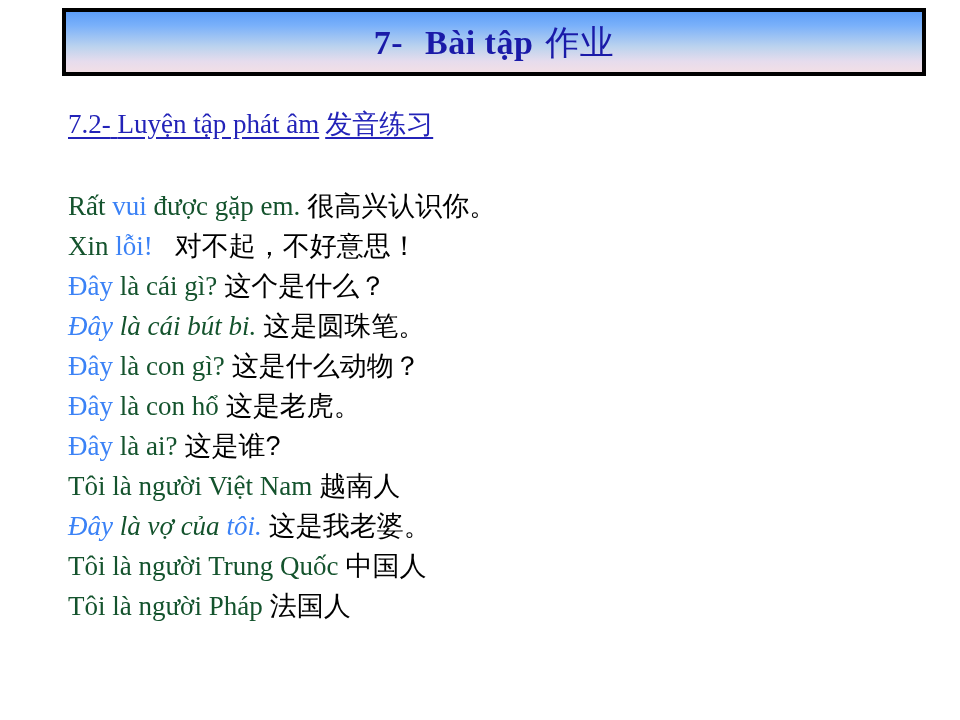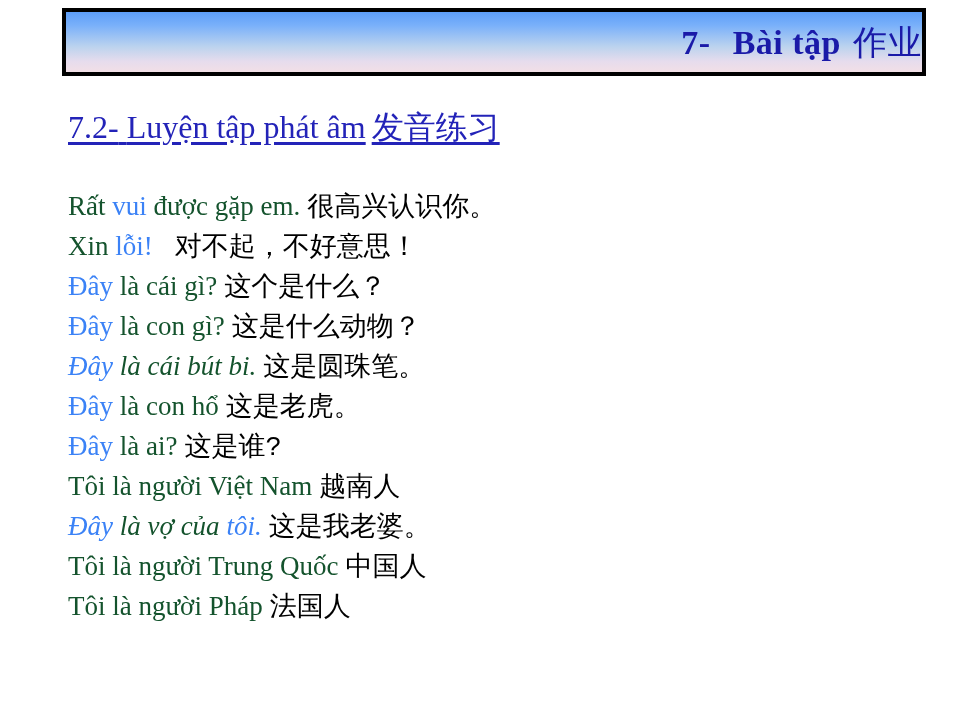--- a/index.html
+++ b/index.html
@@ -20,21 +20,21 @@
     position: absolute;
     left: 62px;
     top: 8px;
     width: 864px;
     height: 68px;
     border: 4px solid #000000;
     box-sizing: border-box;
     background: linear-gradient(to bottom, #5d9ef8 0%, #79b0fa 22%, #bcd3ee 58%, #e6dced 82%, #f2dfe6 100%);
     display: flex;
     align-items: center;
-    justify-content: flex-end;
+    justify-content: center;
   }
   #title-banner .title-text {
     font-size: 34px;
     font-weight: bold;
     color: #1a1aa8;
     letter-spacing: 0.5px;
     white-space: nowrap;
     line-height: 1;
   }
   #title-banner .title-text .cjk {
@@ -45,21 +45,21 @@
   }
   #title-banner .title-text .num {
     padding-right: 22px;
   }
 
   
   #subtitle {
     position: absolute;
     left: 68px;
     top: 106px;
-    font-size: 32px;
+    font-size: 27px;
     color: #2323b8;
     text-decoration: underline;
     text-underline-offset: 4px;
     white-space: nowrap;
   }
   #subtitle .cjk {
     font-family: "DejaVu Sans", sans-serif;
     padding-left: 6px;
   }
 
@@ -72,21 +72,21 @@
   }
   .line {
     height: 40px;
     line-height: 40px;
     font-size: 27px;
     white-space: nowrap;
   }
   .seg-red   { color: #3b82f6; }
   .seg-blue  { color: #14532d; }
   .seg-cjk {
-    font-family: Liberation Mono, monospace;
+    font-family: Liberation Sans, sans-serif;
     color: #000000;
   }
   .italic { font-style: italic; }
   .bold   { font-weight: normal; }
   .sp-before { padding-left: 7px; }
   .sp-gap { padding-left: 22px; }
 </style>
 </head>
 <body>
 
@@ -98,21 +98,21 @@
 
 <div id="subtitle">
   <span>7.2-</span>
   <span>Luyện tập phát âm</span><span class="cjk">发音练习</span>
 </div>
 
 <div id="lines">
     <div class="line"><span class="seg-blue">Rất </span><span class="seg-red">vui </span><span class="seg-blue bold">được gặp em.</span><span class="seg-cjk sp-before">很高兴认识你。</span></div>
     <div class="line"><span class="seg-blue">Xin </span><span class="seg-red">lỗi!</span><span class="seg-cjk sp-gap">对不起，不好意思！</span></div>
     <div class="line"><span class="seg-red">Đây </span><span class="seg-blue">là cái gì?</span><span class="seg-cjk sp-before">这个是什么？</span></div>
+    <div class="line"><span class="seg-red italic">Đây </span><span class="seg-blue italic">là cái bút bi.</span><span class="seg-cjk sp-before">这是圆珠笔。</span></div>
     <div class="line"><span class="seg-red">Đây </span><span class="seg-blue">là con gì?</span><span class="seg-cjk sp-before">这是什么动物？</span></div>
-    <div class="line"><span class="seg-red italic">Đây </span><span class="seg-blue italic">là cái bút bi.</span><span class="seg-cjk sp-before">这是圆珠笔。</span></div>
     <div class="line"><span class="seg-red">Đây </span><span class="seg-blue">là con hổ</span><span class="seg-cjk sp-before">这是老虎。</span></div>
     <div class="line"><span class="seg-red">Đây </span><span class="seg-blue">là ai?</span><span class="seg-cjk sp-before">这是谁?</span></div>
     <div class="line"><span class="seg-blue">Tôi là người Việt Nam</span><span class="seg-cjk sp-before">越南人</span></div>
     <div class="line"><span class="seg-red italic">Đây </span><span class="seg-blue italic">là vợ của </span><span class="seg-red italic">tôi.</span><span class="seg-cjk sp-before">这是我老婆。</span></div>
     <div class="line"><span class="seg-blue">Tôi là người Trung Quốc</span><span class="seg-cjk sp-before">中国人</span></div>
     <div class="line"><span class="seg-blue">Tôi là người Pháp</span><span class="seg-cjk sp-before">法国人</span></div>
   </div>
 
 </body></html>

